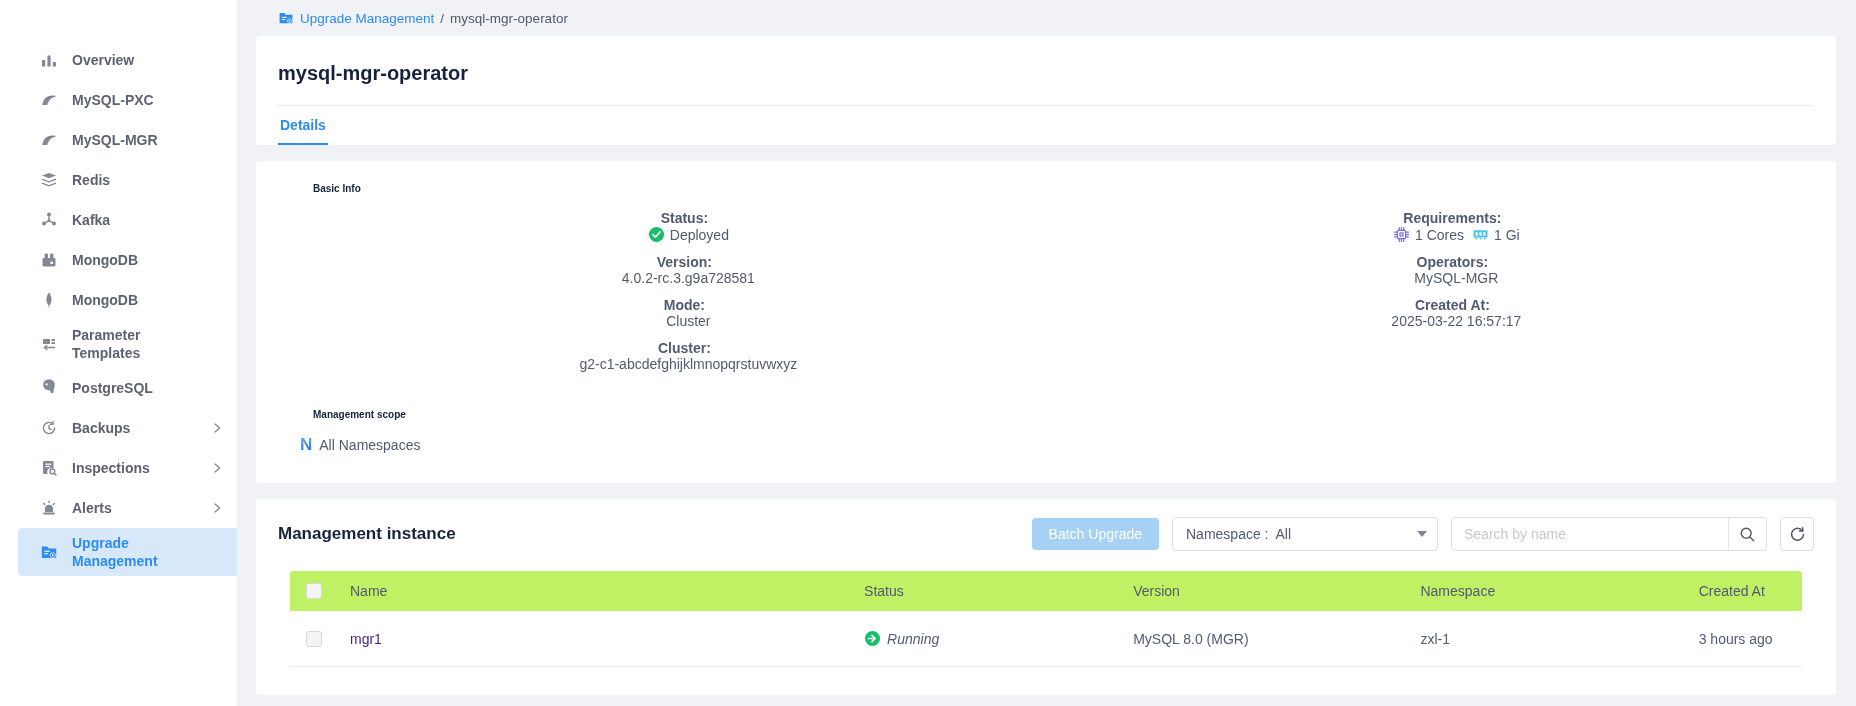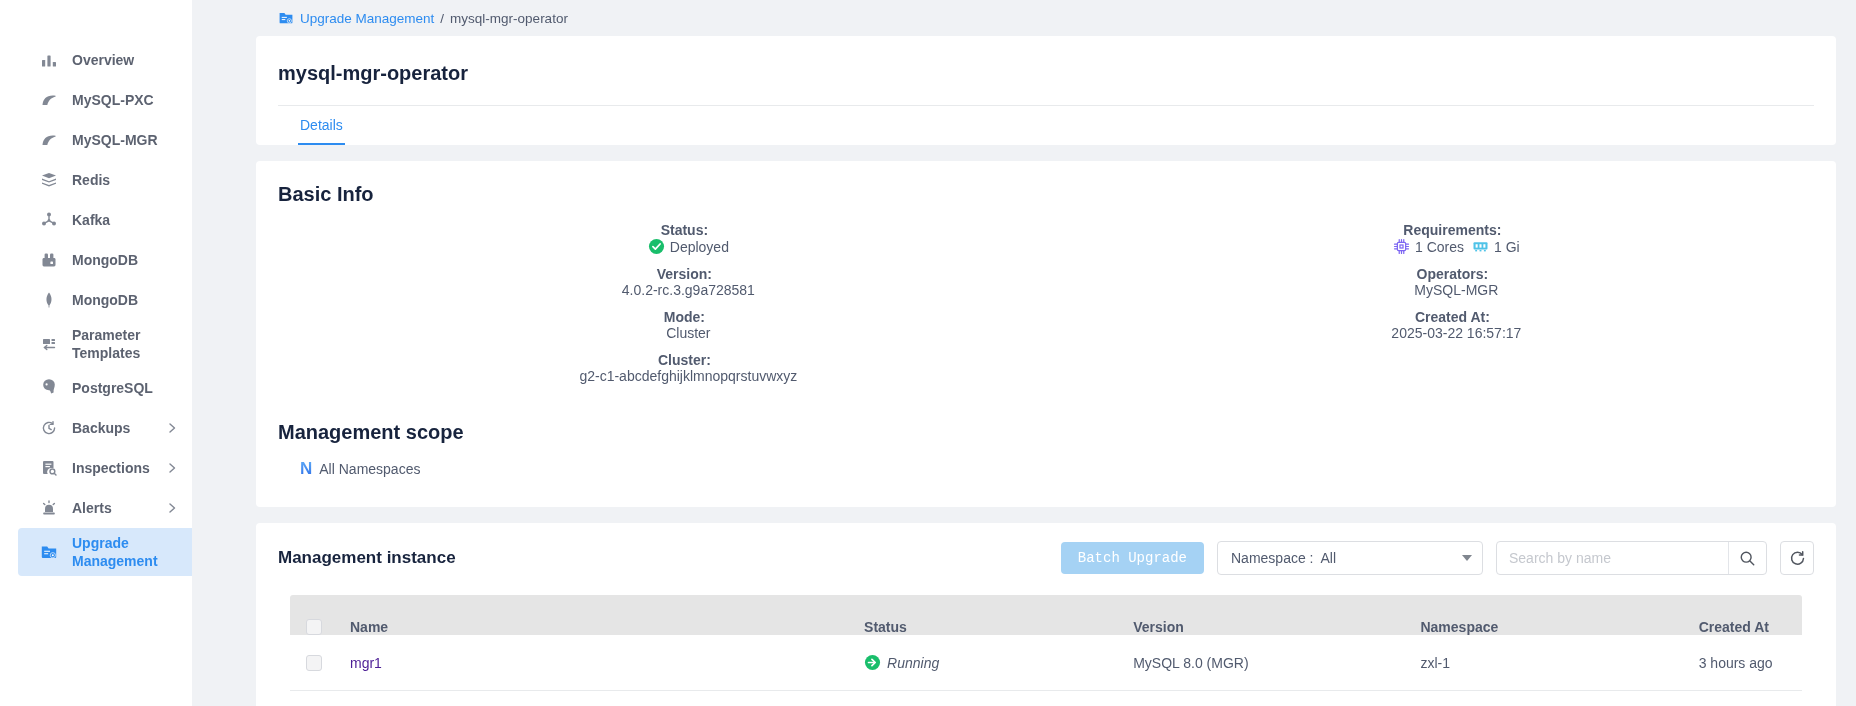--- a/index.html
+++ b/index.html
@@ -6,21 +6,21 @@
   html,body { width:1856px; height:706px; }
   body {
     font-family:"Liberation Sans", sans-serif;
     background:#f0f2f5;
     color:#515a6e;
     font-size:14px;
     overflow:hidden;
   }
   
   .sidebar {
-    position:fixed; left:0; top:0; width:192px; height:706px;
+    position:fixed; left:0; top:0; width:237px; height:706px;
     background:#fff; padding-top:40px; z-index:5;
   }
   .side-item {
     display:flex; align-items:center; min-height:40px;
     padding:6px 14px 6px 40px; cursor:pointer;
     color:#5c6270; font-weight:bold; font-size:14px; line-height:18px;
   }
   .side-item .icon { width:18px; height:18px; flex:0 0 18px; margin-right:14px; display:flex; align-items:center; justify-content:center; }
   .side-item .label { max-width:118px; }
   .side-item .chev { margin-left:auto; display:flex; }
@@ -38,72 +38,72 @@
   }
   .breadcrumb .crumb-link { color:#2d8cf0; cursor:pointer; }
   .breadcrumb .sep { color:#515a6e; }
   .breadcrumb .crumb-cur { color:#515a6e; }
   .card { background:#fff; border-radius:4px; }
   
   .card-head { padding:0 22px; }
   .page-title { font-size:20px; font-weight:bold; color:#17233d; padding:26px 0 20px; border-bottom:1px solid #e8eaec; }
   .tabs { display:flex; }
   .tab { padding:11px 2px 10px; margin-right:26px; font-size:14px; cursor:pointer; }
-  .tab.active { color:#2d8cf0; font-weight:normal; border-bottom:2px solid #2d8cf0;margin-left:20px; }
+  .tab.active { color:#2d8cf0; font-weight:bold; border-bottom:2px solid #2d8cf0; }
   
   .card-info { margin-top:16px; padding:22px 22px 30px; }
-  .sec-title { font-size:20px; font-weight:bold; color:#17233d; }
+  .sec-title { font-size:10px; font-weight:bold; color:#17233d;margin-left:35px; }
   .info-grid { display:flex; margin-top:16px; }
   .info-col { width:52%; }
   .info-col.right { width:48%; }
   .info-row { display:flex; align-items:center; padding-left:22px; min-height:22px; margin-bottom:11px;flex-direction:column; }
   .info-label { font-weight:bold; color:#515a6e; margin-right:8px; white-space:nowrap; }
   .info-value { color:#515a6e; display:flex; align-items:center; gap:5px; }
   .scope-title { margin-top:26px; }
   .scope-row { display:flex; align-items:center; gap:7px; padding-left:22px; margin-top:16px; }
   .n-letter {
     font-weight:800; font-size:17px; line-height:17px;
     background:linear-gradient(180deg,#62aef8,#2d6fe8);
     -webkit-background-clip:text; background-clip:text; color:transparent;
   }
   
   .card-inst { margin-top:16px; padding:18px 22px 28px; }
   .inst-head { display:flex; align-items:center; }
   .inst-title { font-size:17px; font-weight:bold; color:#17233d; }
   .inst-controls { margin-left:auto; display:flex; align-items:center; gap:13px; }
   .btn-batch {
     background:#a5d2f4; color:#fff; border:none; border-radius:4px;
-    font-size:14px; padding:8px 17px; font-family:Liberation Mono, monospace; cursor:not-allowed;
+    font-size:14px; padding:8px 17px; font-family:Liberation Sans, sans-serif; cursor:not-allowed;
   }
   .select-box {
     width:266px; height:34px; border:1px solid #dcdee2; border-radius:4px;
     display:flex; align-items:center; padding:0 10px 0 13px; background:#fff; cursor:pointer;
   }
   .select-box .caret { margin-left:auto; width:0; height:0; border-left:5px solid transparent; border-right:5px solid transparent; border-top:6px solid #80868f; }
   .search-box {
-    width:271px; height:34px; border:1px solid #dcdee2; border-radius:4px;
+    width:316px; height:34px; border:1px solid #dcdee2; border-radius:4px;
     display:flex; align-items:center; background:#fff; overflow:hidden;
   }
   .search-box input {
     flex:1; border:none; outline:none; padding:0 12px; font-size:14px;
     font-family:inherit; color:#515a6e; background:transparent;
   }
   .search-box input::placeholder { color:#c5c8ce; }
   .search-btn {
     width:38px; height:100%; display:flex; align-items:center; justify-content:center;
     border-left:1px solid #e3e5e9; cursor:pointer;
   }
   .refresh-btn {
     width:34px; height:34px; border:1px solid #dcdee2; border-radius:4px; background:#fff;
     display:flex; align-items:center; justify-content:center; cursor:pointer;
   }
   
   .table { margin:20px 12px 0; }
   .t-row { display:flex; align-items:center; }
-  .t-head { background:#e5e5e5; height:40px; font-weight:bold; color:#515a6e; border-radius:3px 3px 0 0;align-items:flex-end; }
+  .t-head { background:#bef264; height:40px; font-weight:normal; color:#515a6e; border-radius:3px 3px 0 0; }
   .t-body-row { height:56px; background:#fff; border-bottom:1px solid #e8eaec; }
   .t-cell { padding-left:12px; white-space:nowrap; }
   .cell-cb { flex:0 0 48px; display:flex; justify-content:center; padding-left:0; }
   .cell-name { flex:0 0 34%; }
   .cell-status { flex:0 0 17.8%; }
   .cell-version { flex:0 0 19%; }
   .cell-ns { flex:0 0 18.4%; }
   .cell-created { flex:1; }
   .checkbox {
     width:16px; height:16px; border:1px solid #d7d9de; border-radius:3px; background:#f4f4f5; cursor:pointer;

